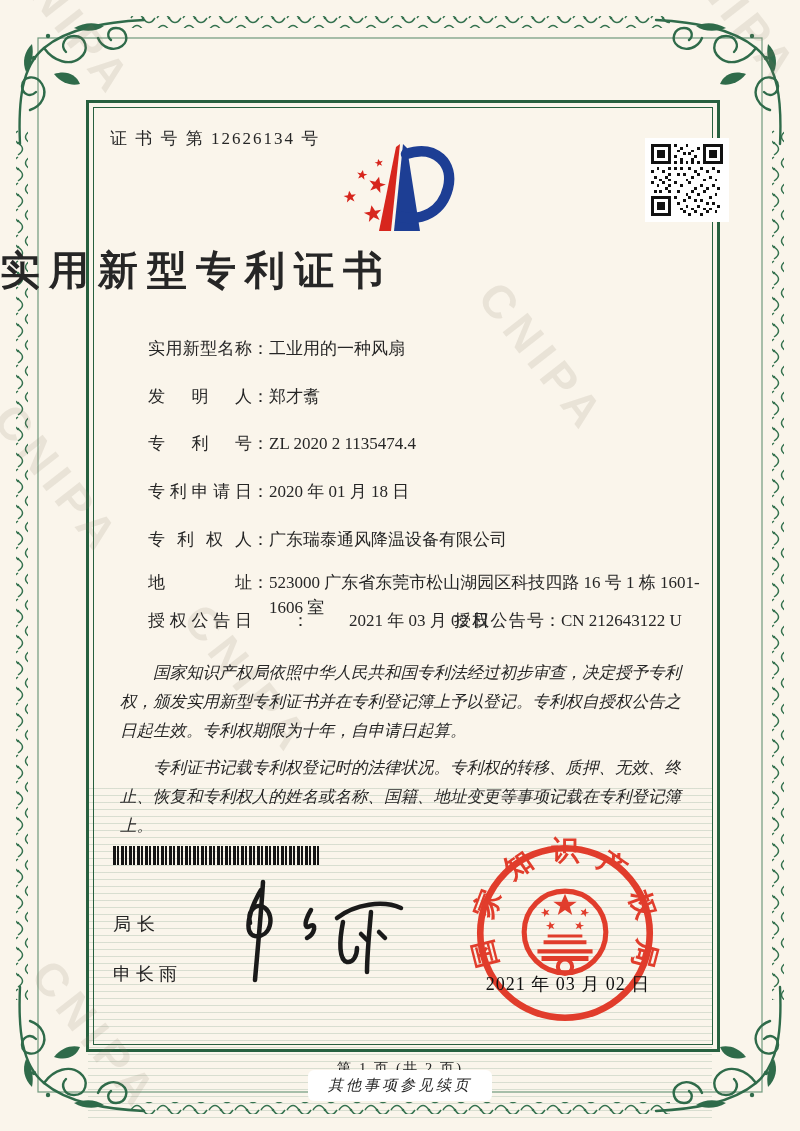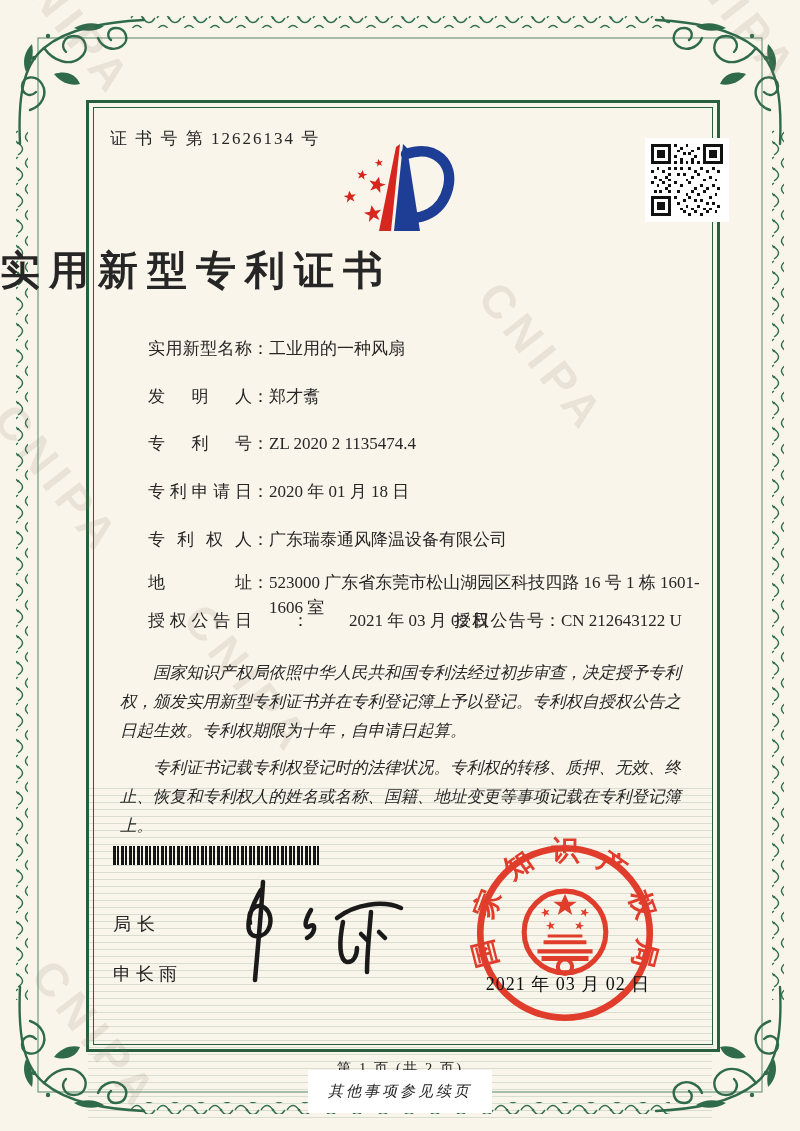--- a/index.html
+++ b/index.html
@@ -32,21 +32,21 @@
   #barcode{left:113px;top:846px;width:207px;height:19px;
     background:repeating-linear-gradient(90deg,#151515 0 2px,transparent 2px 4px),
                repeating-linear-gradient(90deg,#151515 0 3px,transparent 3px 8px);}
   #commissioner{left:113px;top:912px;font:400 18px "Liberation Sans",sans-serif;letter-spacing:6px;color:#222;}
   #commissioner-name{left:113px;top:946px;font:400 18px "Liberation Sans",sans-serif;letter-spacing:5px;color:#222;margin-top:16px;}
   #sig{left:215px;top:876px;}
   #seal{left:468px;top:836px;opacity:.93;}
   #seal-date{left:478px;top:972px;width:180px;text-align:center;font-size:18px;letter-spacing:1px;color:#101010;z-index:3;}
   #page-num{left:0;right:0;top:1020px;text-align:center;font-size:14.5px;letter-spacing:2px;margin-top:39px;}
   #note-box{left:50%;top:1070px;transform:translateX(-50%);background:#ffffff;
-    padding:12px 20px;font-size:15px;font-style:italic;letter-spacing:3px;z-index:4;}
+    padding:6px 20px;font-size:15px;font-style:italic;letter-spacing:3px;z-index:4;border-radius:6px;}
 </style>
 </head>
 <body>
 
 <div id="waves" class="abs"></div>
 
 <svg id="ornament" class="abs" viewBox="0 0 800 1131" xmlns="http://www.w3.org/2000/svg">
   <defs>
     <pattern id="vineH" width="26" height="12" patternUnits="userSpaceOnUse">
       <path d="M1,6 Q7,-3 13,6 Q19,15 25,6" fill="none" stroke="#35724f" stroke-width="1.5"></path>

